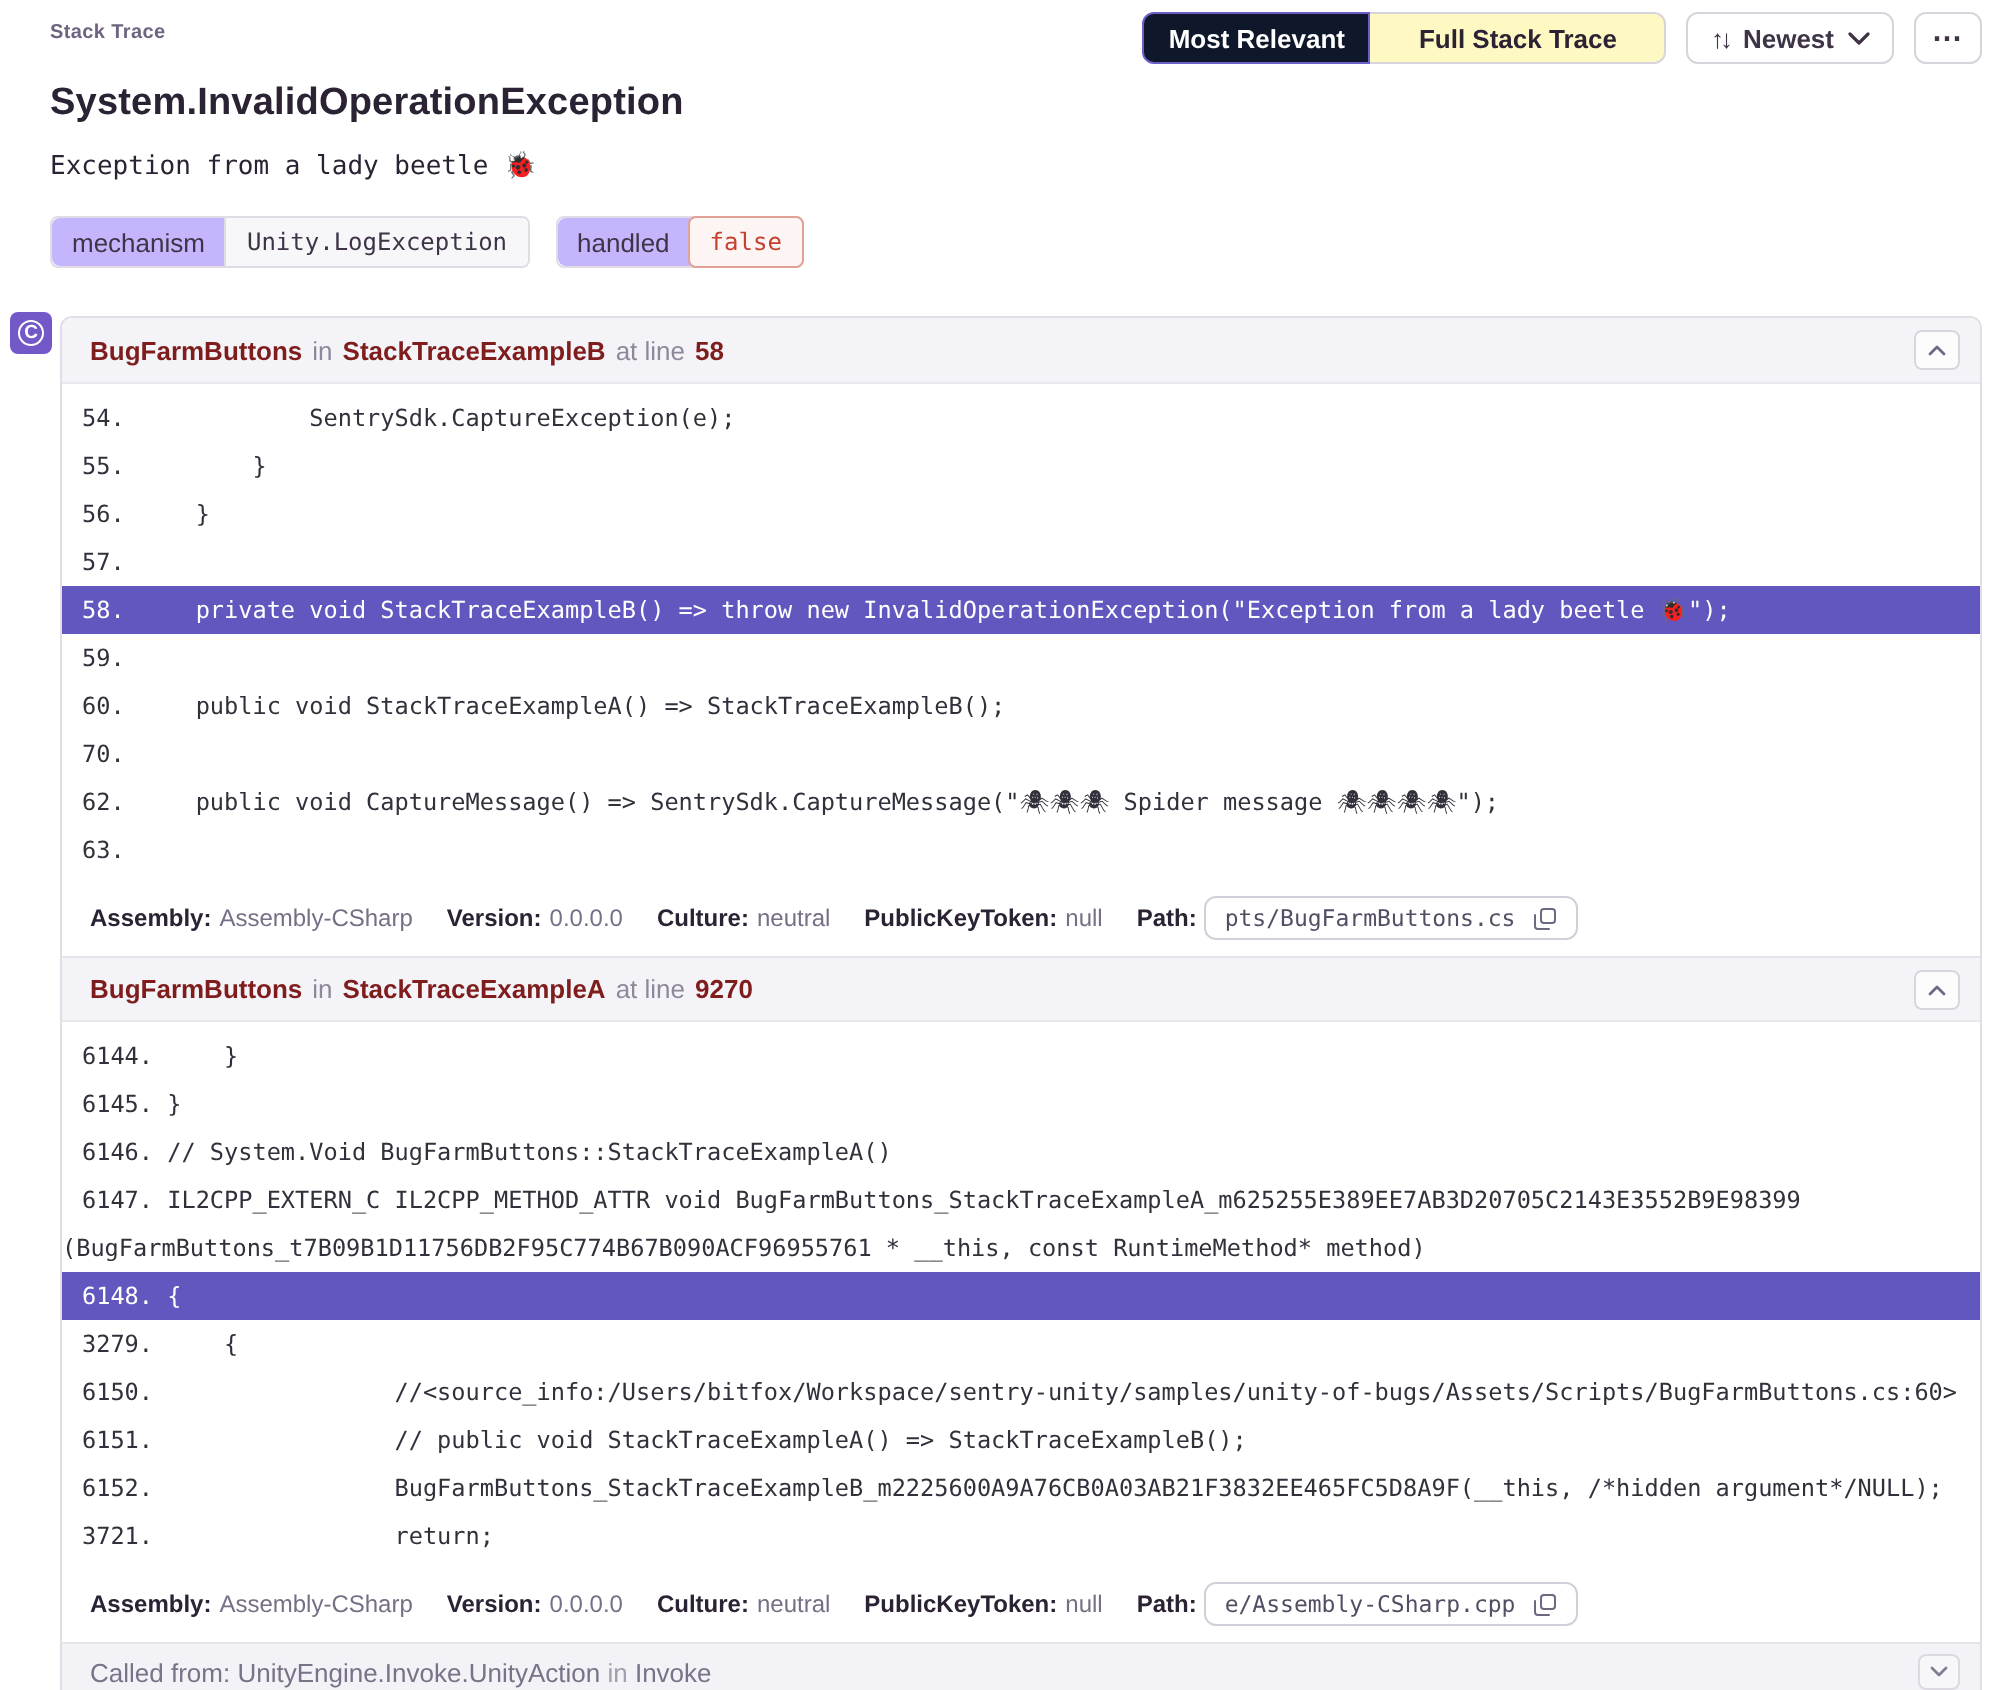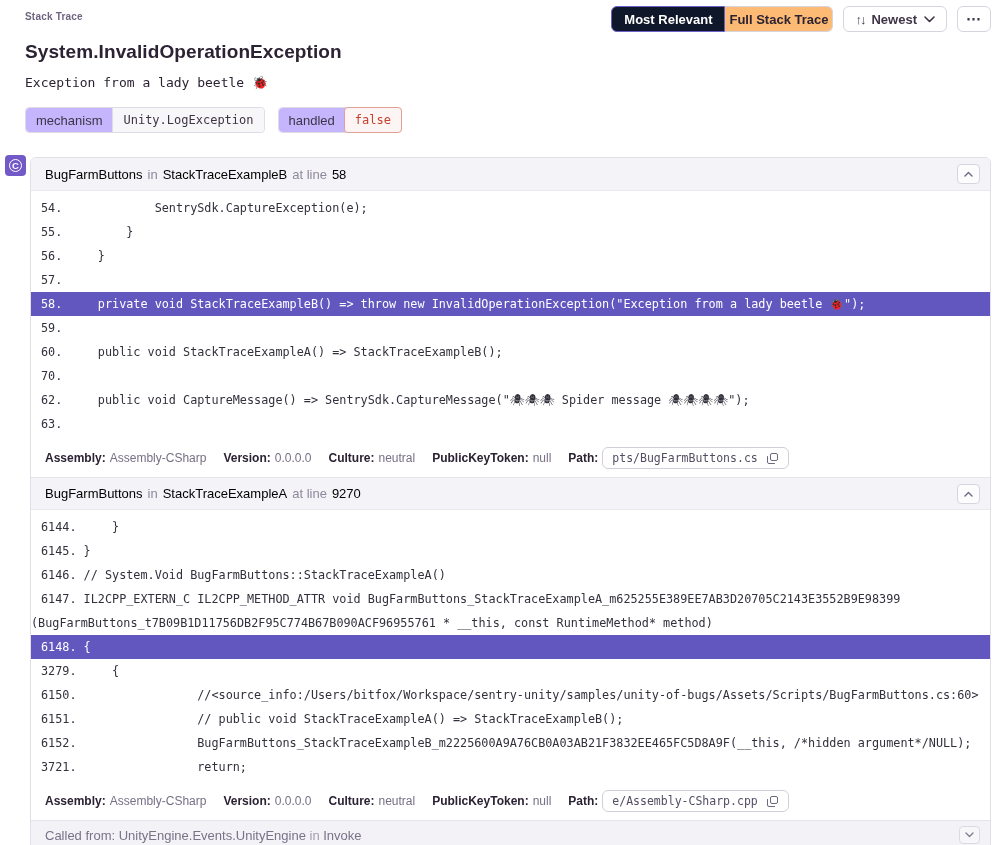--- a/index.html
+++ b/index.html
@@ -14,21 +14,21 @@
   }
   .page { padding: 6px 8px 0 25px; }
 
   
   .top-row { display: flex; justify-content: space-between; align-items: flex-start; }
   .section-label { font-size: 10px; font-weight: bold; color: #6F6480; padding-top: 5px; letter-spacing: .2px; }
   .controls { display: flex; gap: 10px; align-items: center; }
   .seg { display: flex; }
   .btn { height: 26px; display: inline-flex; align-items: center; font-size: 13px; font-weight: bold; cursor: pointer; user-select: none; }
   .seg-left { background: #0f172a; color: #fff; border: 1px solid #6C5FC7; border-radius: 6px 0 0 6px; padding: 0 12px; }
-  .seg-right { background: #fdba74; color: #2B2233; border: 1px solid #D8D4DD; border-left: none; border-radius: 0 6px 6px 0; padding: 0 4px; }
+  .seg-right { background: #fef9c3; color: #2B2233; border: 1px solid #D8D4DD; border-left: none; border-radius: 0 6px 6px 0; padding: 0 24px; }
   .sort-btn { background: #fff; border: 1px solid #D8D4DD; border-radius: 6px; padding: 0 11px; gap: 7px; color: #3E3446; }
   .updown { font-size: 13px; letter-spacing: -2px; font-weight: normal; color: #3E3446; }
   .more-btn { background: #fff; border: 1px solid #D8D4DD; border-radius: 6px; width: 34px; justify-content: center; font-size: 15px; color: #3E3446; letter-spacing: 1px; }
 
   
   .page-title { margin: 9px 0 0; font-size: 19px; font-weight: bold; color: #2B2233; letter-spacing: .1px; }
   .subtitle { margin-top: 12px; font-family: "DejaVu Sans Mono", monospace; font-size: 13px; color: #2B2233; }
 
   
   .tags { margin-top: 17px; display: flex; gap: 13px; }
@@ -42,21 +42,21 @@
   .trace-wrap { position: relative; margin: 24px 0 0 5px; }
   .platform-icon { position: absolute; left: -25px; top: -2px; width: 21px; height: 21px; background: #7359C8;
                    border-radius: 4px; display: flex; align-items: center; justify-content: center; }
   .platform-icon .ring { width: 13px; height: 13px; border-radius: 50%; display: flex; align-items: center; justify-content: center;
                    color:#fff; font-size: 9.5px; font-weight: bold; border: 1.4px solid #fff; line-height: 1; }
   .trace-box { border: 1px solid #E2DEE6; border-radius: 6px; overflow: hidden; background: #fff; }
 
   .frame-header { height: 33px; display: flex; align-items: center; gap: 5px; padding: 0 10px 0 14px;
                   background: #F4F4F8; border-bottom: 1px solid #EAE7EF; font-size: 13px; }
   .frame + .frame .frame-header { border-top: 1px solid #E6E3EA; }
-  .fh-strong { font-weight: normal; color: #000000; }
+  .fh-strong { font-weight: bold; color: #7f1d1d; }
   .fh-dim { color: #8F879B; }
   .collapse-btn { margin-left: auto; width: 23px; height: 20px; border: 1px solid #D9D4DE; background: #FCFCFD;
                   border-radius: 4px; display: flex; align-items: center; justify-content: center; cursor: pointer; padding: 0; }
 
   .code-block { padding: 5px 0 6px; font-family: "DejaVu Sans Mono", monospace; font-size: 11.8px; }
   .code-line { line-height: 24px; min-height: 24px; white-space: pre-wrap; text-indent: 10px; color: #33303C; }
   .code-line.active { background: #6157BF; color: #fff; }
 
   .frame-meta { display: flex; align-items: center; gap: 17px; padding: 5px 12px 8px 14px; font-size: 12px; }
   .meta-pair { display: flex; gap: 4px; align-items: center; white-space: nowrap; }
@@ -220,21 +220,21 @@
                     <path d="M8.5 11.5 H3 a1.5 1.5 0 0 1 -1.5 -1.5 V4.5" fill="none" stroke="#6F6680" stroke-linecap="round"></path>
                   </svg>
                 </span>
               </span>
             </div>
           </section>
         </div>
       <div class="trace-footer">
         <span>
           <span>Called from:</span>
-          <span>UnityEngine.Events.UnityEngine</span>
+          <span>UnityEngine.Invoke.UnityAction</span>
           <span class="cf-dim">in</span>
           <span>Invoke</span>
         </span>
         <button class="expand-btn">
           <svg width="9" height="6" viewBox="0 0 9 6">
               <polyline points="1,1 4.5,4.5 8,1" fill="none" stroke="#857C92" stroke-width="1.4" stroke-linecap="round" stroke-linejoin="round"></polyline>
             </svg>
         </button>
       </div>
     </div>

